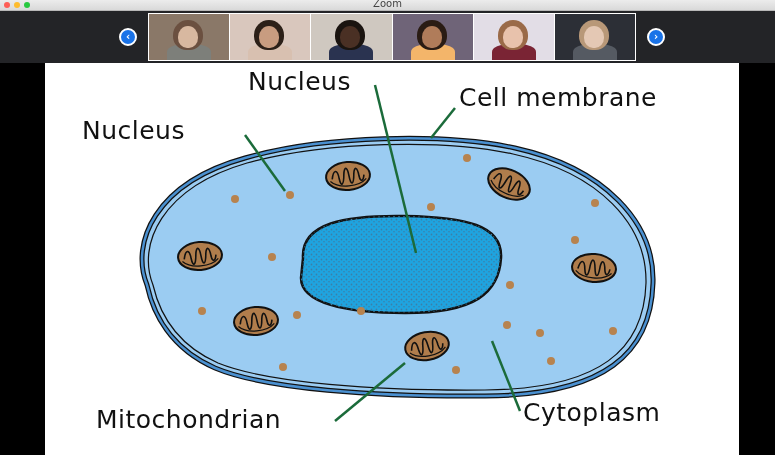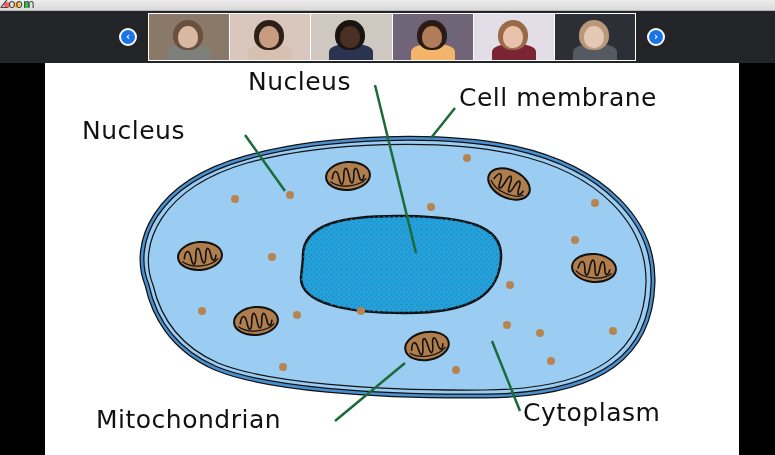--- a/index.html
+++ b/index.html
@@ -1,18 +1,18 @@
 <!DOCTYPE html>
 <html><head>
 <meta charset="utf-8">
 <style>
   html, body { margin:0; padding:0; }
   body { width:775px; height:455px; overflow:hidden; background:#000; font-family:"DejaVu Sans", sans-serif; position:relative; }
   .titlebar { position:absolute; left:0; top:0; width:775px; height:10px; background:linear-gradient(#ececec,#d9d9d9); border-bottom:1px solid #b8b8b8; }
-  .title { position:absolute; left:0; right:0; top:-1px; font-size:12px; color:#444; line-height:10px; }
+  .title { position:absolute; left:0; right:0; top:-1px; text-align:center; font-size:10px; color:#444; line-height:10px; }
   .light { position:absolute; top:2px; width:6px; height:6px; border-radius:50%; }
   .strip { position:absolute; left:0; top:11px; width:775px; height:52px; background:#232427; }
   .thumbs { position:absolute; left:148px; top:13px; height:48px; width:488px; background:#fff; display:flex; gap:1px; padding:1px; box-sizing:border-box; }
   .thumb { flex:1; height:100%; position:relative; overflow:hidden; }
   .thumb .head { position:absolute; border-radius:50% 50% 45% 45%; }
   .thumb .body { position:absolute; border-radius:40% 40% 0 0; }
   .navbtn { position:absolute; top:28px; width:14px; height:14px; border-radius:50%; background:#1a73e8; border:2px solid #fff; color:#fff; font-size:10px; line-height:14px; text-align:center; font-weight:bold; cursor:pointer; }
   .share { position:absolute; left:45px; top:63px; width:694px; height:392px; background:#fff; }
   .share svg { position:absolute; left:0; top:0; }
   .lbl { position:absolute; font-family:"DejaVu Sans", sans-serif; font-size:25px; color:#111; letter-spacing:0.5px; white-space:nowrap; }

